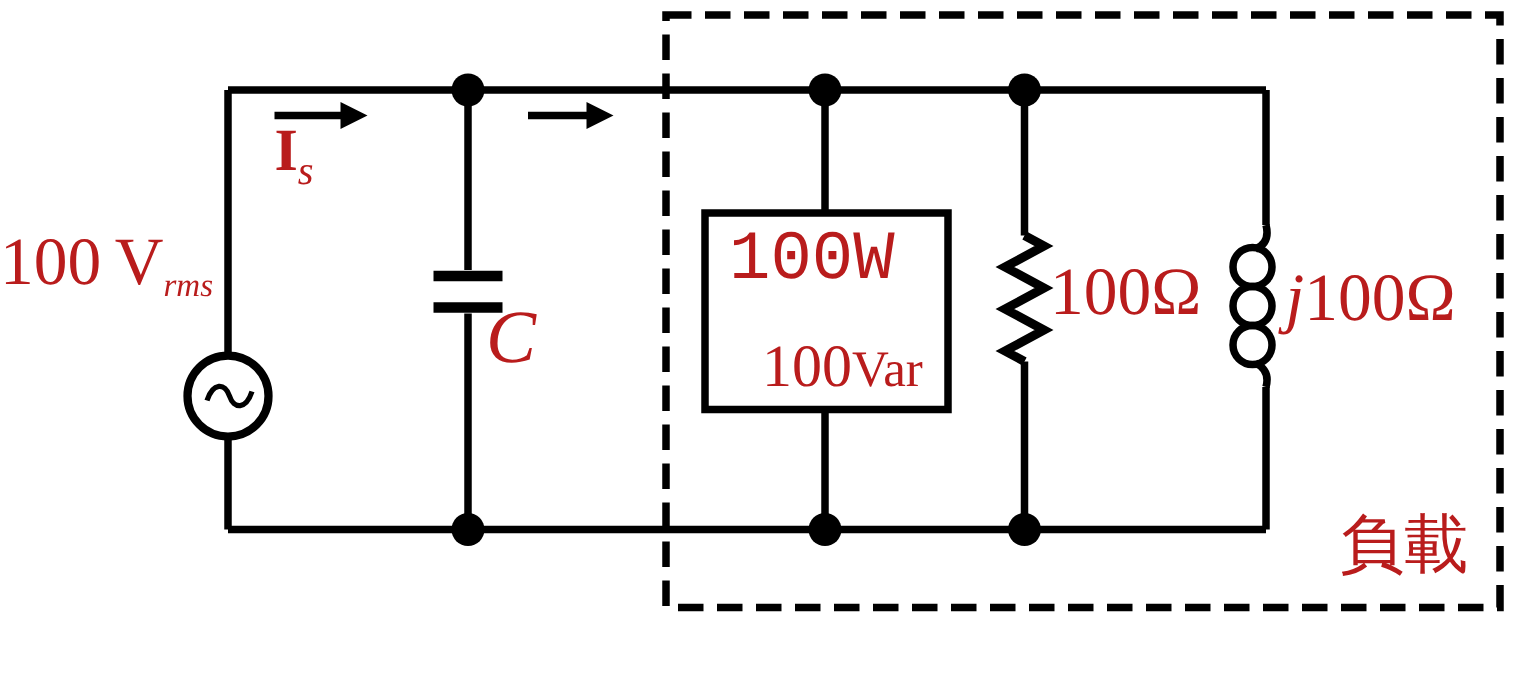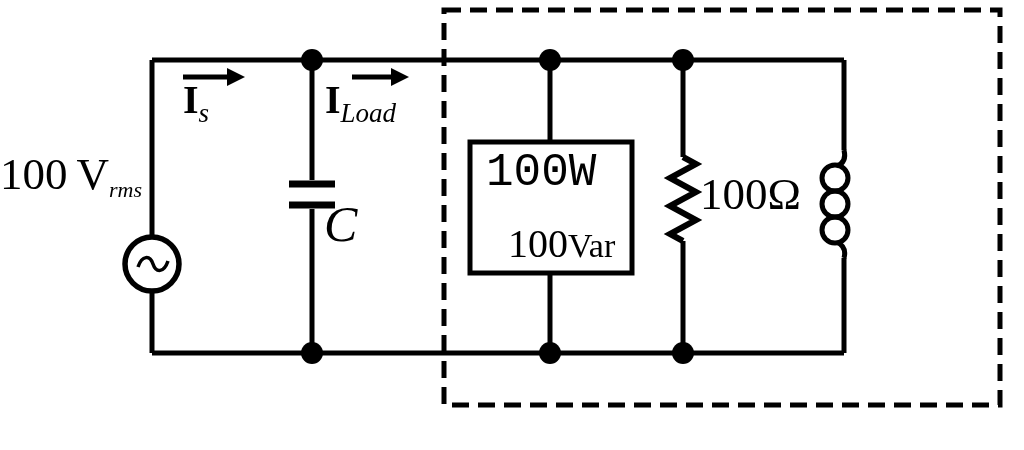--- a/index.html
+++ b/index.html
@@ -1,21 +1,21 @@
 <!DOCTYPE html>
 <html><head>
 <meta charset="utf-8">
 <style>
   html,body { margin:0; padding:0; background:#fff; }
   .stage {
     position:relative; width:1024px; height:450px; background:#ffffff;
     font-family:"Liberation Serif","DejaVu Serif",serif; color:#000; overflow:hidden;
   }
   svg.circuit { position:absolute; left:0; top:0; }
-  .lbl { position:absolute; line-height:1; white-space:nowrap; color:#000000; }
+  .lbl { position:absolute; line-height:1; white-space:nowrap; color:#b91c1c; }
 
   .src-lbl       { left:0px;   top:152px; font-size:45px; }
   .src-lbl .unit { margin-left:9px; }
   .src-lbl .ssub { font-size:22px; font-style:italic; vertical-align:-8px; }
 
   .cur-lbl        { font-size:40px; font-weight:bold; }
   .is-lbl         { left:183px; top:80px; }
   .iload-lbl      { left:325px; top:80px; }
   .cur-lbl .csub  { font-size:27px; font-weight:bold; font-style:italic; vertical-align:-0.35em; font-weight:normal; }
 
@@ -99,30 +99,31 @@
   </svg>
 
   <div class="lbl src-lbl">
     <span>100</span><span class="unit">V</span><span class="ssub">rms</span>
   </div>
 
   <div class="lbl cur-lbl is-lbl">
     <span>I</span><span class="csub">s</span>
   </div>
 
-  <div class="lbl cur-lbl iload-lbl">
-    <span>I</span><span class="csub">Load</span>
-  </div>
 
   <div class="lbl cap-lbl">C</div>
 
   <div class="lbl boxline1">100W</div>
 
   <div class="lbl boxline2">
     <span>100</span><span class="var-unit">Var</span>
   </div>
 
   <div class="lbl res-lbl">100Ω</div>
 
+  <div class="lbl ind-lbl">
+    <span class="jpre">j</span><span>100Ω</span>
+  </div>
 
+  <div class="lbl load-lbl">負載</div>
 
 
 </div>
 
 </body></html>

